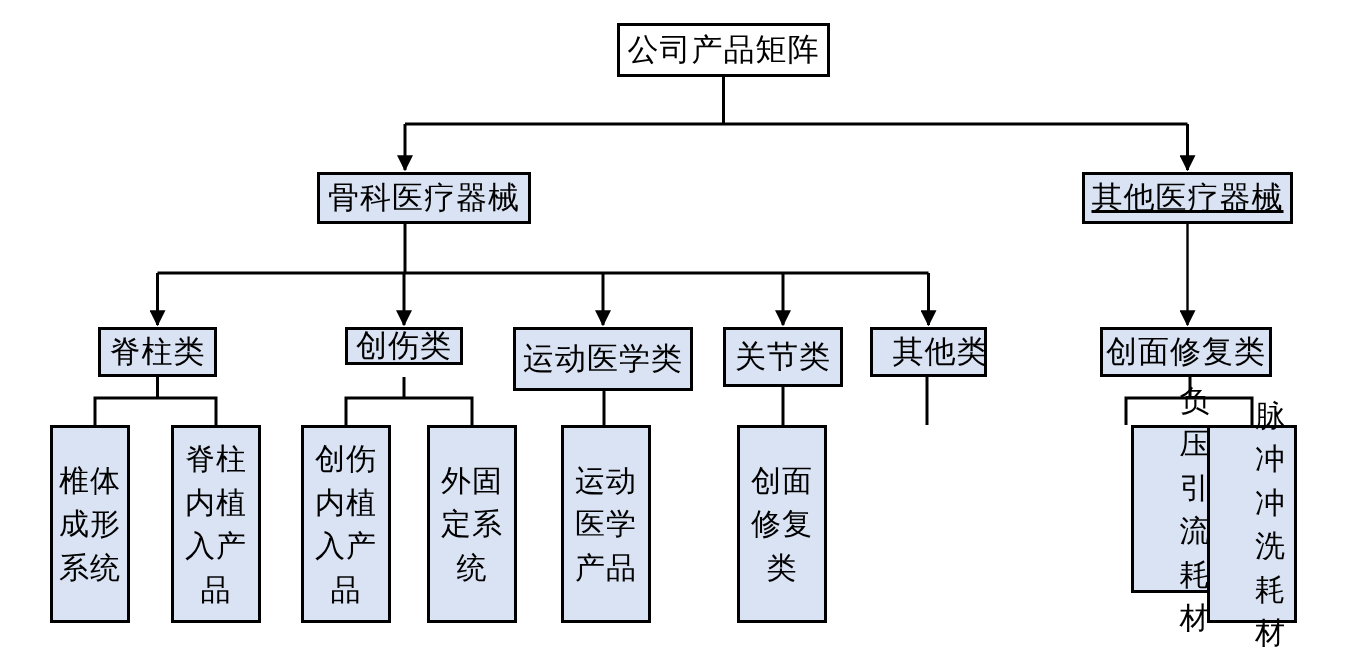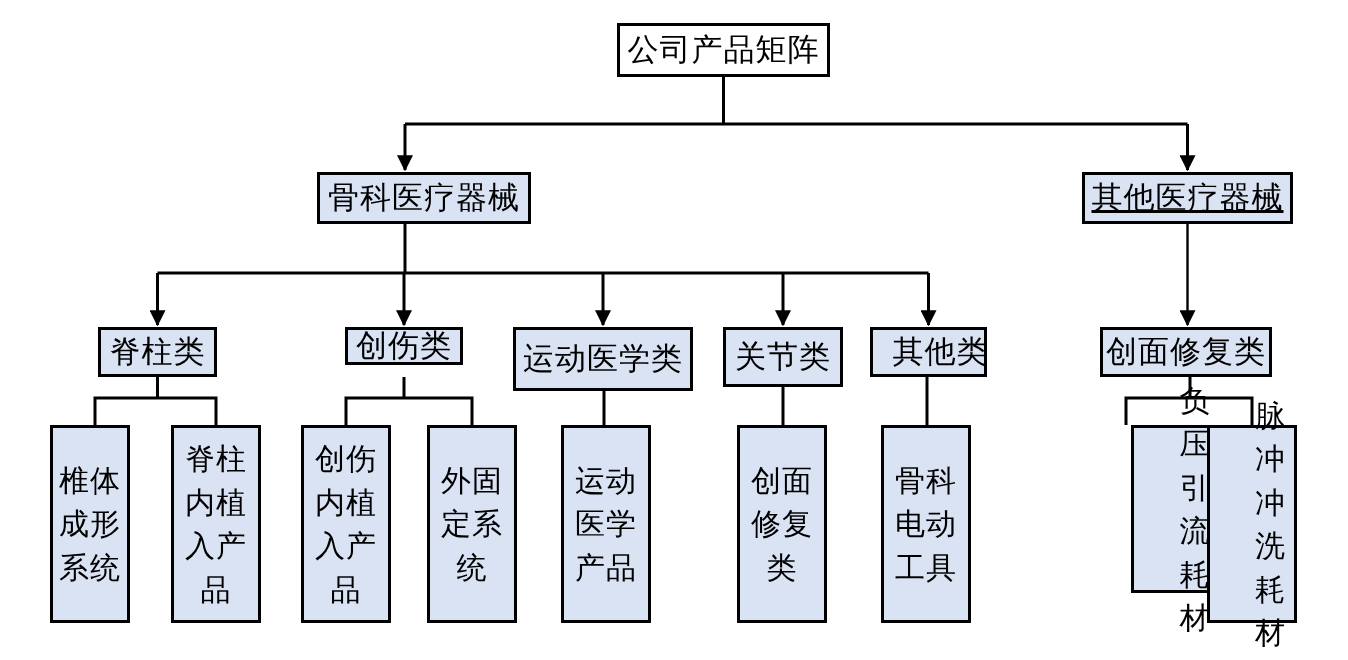--- a/index.html
+++ b/index.html
@@ -81,17 +81,16 @@
   <div class="node" style="left:723px;top:327px;width:120px;height:60px;">关节类</div>
   <div class="node" style="left:870px;top:327px;width:117px;height:50px;padding-left:24px;">其他类</div>
   <div class="node" style="left:1100px;top:327px;width:172px;height:50px;">创面修复类</div>
 
   <div class="node node--leaf" style="left:50px;top:425px;width:80px;height:198px;">椎体成形系统</div>
   <div class="node node--leaf" style="left:171px;top:425px;width:90px;height:198px;">脊柱内植入产品</div>
   <div class="node node--leaf" style="left:301px;top:425px;width:90px;height:198px;">创伤内植入产品</div>
   <div class="node node--leaf" style="left:427px;top:425px;width:90px;height:198px;">外固定系统</div>
   <div class="node node--leaf" style="left:561px;top:425px;width:90px;height:198px;">运动医学产品</div>
   <div class="node node--leaf" style="left:737px;top:425px;width:90px;height:198px;">创面修复类</div>
-  <div class="node node--leaf" style="left:881px;top:425px;width:90px;height:198px;">骨科电动工具</div>
   <div class="node node--leaf" style="left:1131px;top:425px;width:90px;height:168px;padding-left:44px;">负压引流耗材</div>
   <div class="node node--leaf" style="left:1207px;top:425px;width:90px;height:198px;padding-left:43px;">脉冲冲洗耗材</div>
 
 </div>
 
 </body></html>

